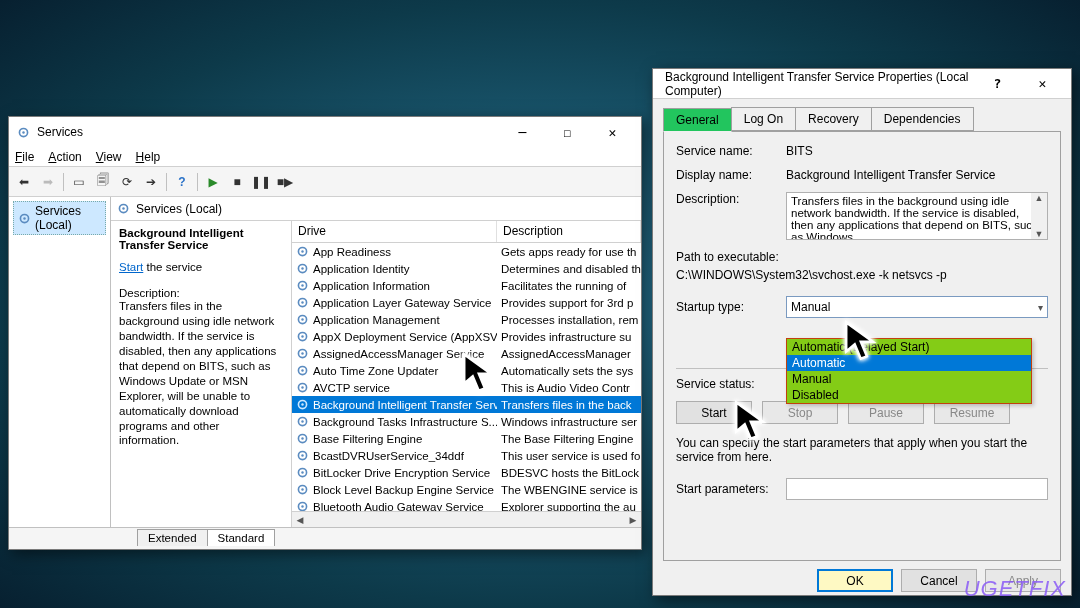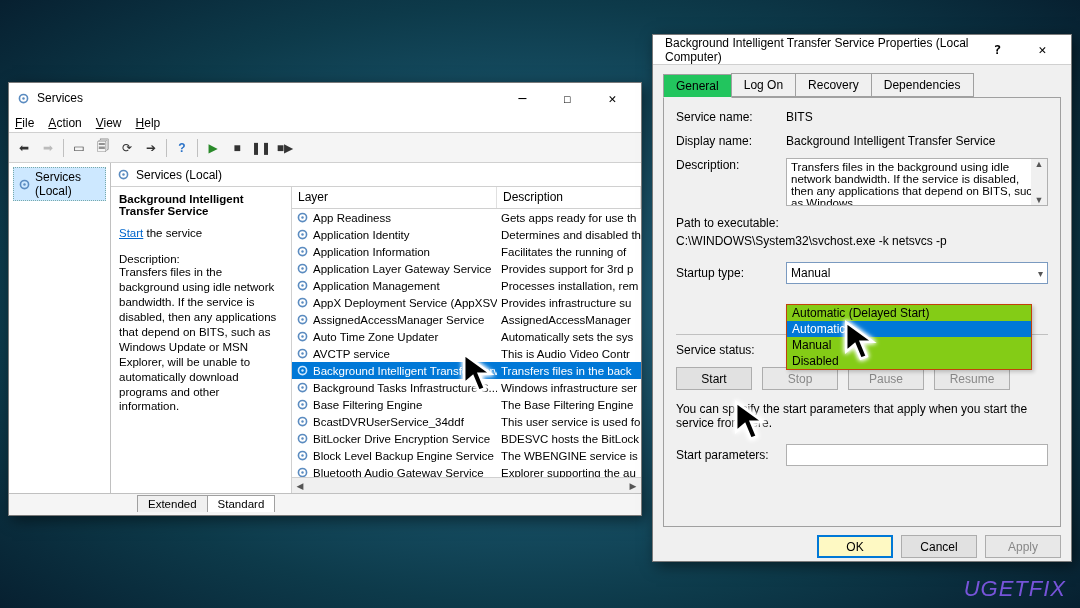--- a/index.html
+++ b/index.html
@@ -10,20 +10,21 @@
     font-size: 12px;
     background: radial-gradient(ellipse at center, #2a7a9a 0%, #0d3a4a 70%, #072030 100%);
     position: relative;
     overflow: hidden;
   }
   .window {
     position: absolute;
     background: #fff;
     border: 1px solid #7a7a7a;
     box-shadow: 4px 4px 14px rgba(0,0,0,.5);
+    margin-top: 34px;
   }
   
   #services-window { left: 8px; top: 82px; width: 634px; height: 434px; }
   .titlebar { display:flex; align-items:center; height:30px; padding:0 6px; background:#fff; }
   .titlebar .icon { width:16px; height:16px; margin-right:6px; display:flex; align-items:center; justify-content:center; }
   .titlebar .title { flex:1; font-size:12px; }
   .winbtns { display:flex; gap:0; }
   .winbtn { width:45px; height:28px; display:flex; align-items:center; justify-content:center; font-family:monospace; font-size:13px; }
   .menubar { display:flex; padding:2px 6px; gap:14px; font-size:12px; border-bottom:1px solid #d0d0d0; height:20px; align-items:center;}
   .menubar span u { text-decoration: underline; }
@@ -149,21 +150,21 @@
         <div class="detail-pane">
           <div class="svc-name">Background Intelligent Transfer Service</div>
           <div class="start-line">
             <a href="#">Start</a><span> the service</span>
           </div>
           <div>Description:</div>
           <div style="line-height:1.3">Transfers files in the background using idle network bandwidth. If the service is disabled, then any applications that depend on BITS, such as Windows Update or MSN Explorer, will be unable to automatically download programs and other information.</div>
         </div>
         <div class="grid-pane">
           <div class="grid-header">
-            <div class="col col-name">Layer</div>
+            <div class="col col-name">Drive</div>
             <div class="col col-desc">Description</div>
           </div>
           <div class="rows" id="rows">
               <div class="row">
                 <div class="cell-name">
                   <svg class="gear-icon" viewBox="0 0 16 16">
                     <circle cx="8" cy="8" r="5" fill="none" stroke="#5a8bc0" stroke-width="2"></circle>
                     <circle cx="8" cy="8" r="1.5" fill="#5a8bc0"></circle>
                   </svg>
                   <span>App Readiness</span>

